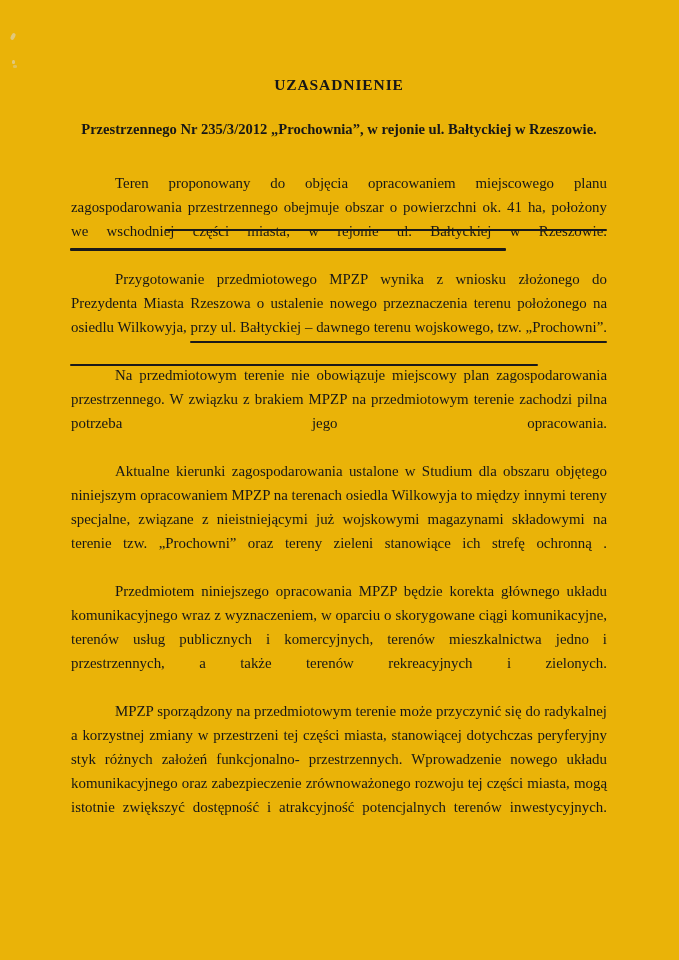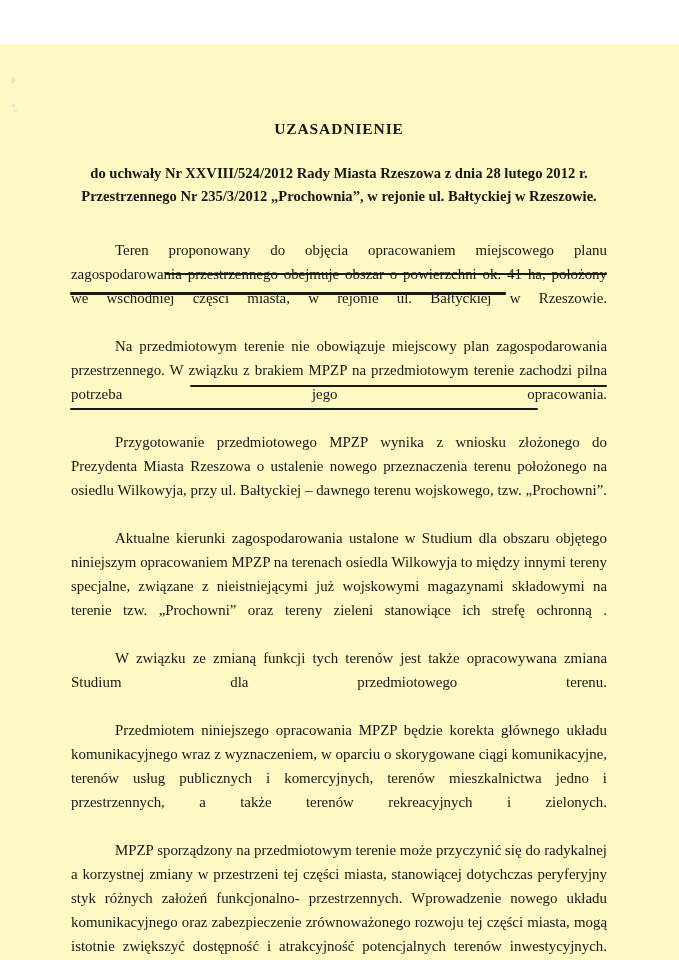--- a/index.html
+++ b/index.html
@@ -14,22 +14,21 @@
     position: relative;
     overflow: hidden;
     font-family: "Liberation Serif", "DejaVu Serif", serif;
     color: #171717;
     -webkit-font-smoothing: antialiased;
   }
 
   #page {
     position: absolute;
     inset: 0;
-    background: #fef9c3;
-    margin-top: 44px;
+    background: #eab308;
   }
 
   
   .speckle {
     position: absolute;
     background: #d8d8dc;
     border-radius: 40%;
     opacity: .55;
   }
   .speckle.s1 { left: 11px; top: 33px; width: 4px;  height: 7px; transform: rotate(28deg); }
@@ -109,30 +108,28 @@
 
   <span class="speckle s1"></span>
   <span class="speckle s2"></span>
   <span class="speckle s3"></span>
 
   <div class="content">
 
     <h1 class="doc-title">UZASADNIENIE</h1>
 
     <div class="subtitle">
-      <span class="sub-line">do uchwały Nr XXVIII/524/2012 Rady Miasta Rzeszowa z dnia 28 lutego 2012 r.</span>
       <span class="sub-line">Przestrzennego Nr 235/3/2012 „Prochownia”, w rejonie ul. Bałtyckiej w Rzeszowie.</span>
     </div>
 
     <div class="body-block">
       <p class="para">Teren proponowany do objęcia opracowaniem miejscowego planu zagospodarowania przestrzennego obejmuje obszar o powierzchni ok. 41 ha, położony we wschodniej części miasta,  w rejonie ul. Bałtyckiej w Rzeszowie.</p>
+      <p class="para">Przygotowanie przedmiotowego MPZP wynika z wniosku złożonego do Prezydenta Miasta Rzeszowa o ustalenie nowego przeznaczenia terenu położonego na osiedlu Wilkowyja, przy ul. Bałtyckiej – dawnego terenu wojskowego, tzw. „Prochowni”.</p>
       <p class="para">Na przedmiotowym terenie nie obowiązuje miejscowy plan zagospodarowania przestrzennego. W związku z brakiem MPZP na przedmiotowym terenie zachodzi pilna potrzeba jego opracowania.</p>
-      <p class="para">Przygotowanie przedmiotowego MPZP wynika z wniosku złożonego do Prezydenta Miasta Rzeszowa o ustalenie nowego przeznaczenia terenu położonego na osiedlu Wilkowyja, przy ul. Bałtyckiej – dawnego terenu wojskowego, tzw. „Prochowni”.</p>
       <p class="para">Aktualne kierunki zagospodarowania ustalone w Studium dla obszaru objętego niniejszym  opracowaniem MPZP na terenach osiedla Wilkowyja to między innymi tereny specjalne, związane z nieistniejącymi już wojskowymi magazynami składowymi na terenie tzw. „Prochowni” oraz tereny zieleni stanowiące ich strefę ochronną .</p>
-      <p class="para">W związku ze zmianą funkcji tych terenów jest także opracowywana zmiana Studium dla przedmiotowego terenu.</p>
       <p class="para">Przedmiotem niniejszego opracowania MPZP będzie korekta głównego układu komunikacyjnego wraz z wyznaczeniem, w oparciu o skorygowane ciągi komunikacyjne, terenów usług publicznych i komercyjnych, terenów mieszkalnictwa jedno i przestrzennych, a także terenów rekreacyjnych i zielonych.</p>
       <p class="para">MPZP sporządzony na przedmiotowym terenie może przyczynić się do radykalnej a korzystnej zmiany w przestrzeni tej części miasta, stanowiącej dotychczas peryferyjny styk różnych założeń funkcjonalno- przestrzennych. Wprowadzenie nowego układu komunikacyjnego oraz zabezpieczenie zrównoważonego rozwoju tej części miasta, mogą istotnie zwiększyć dostępność i atrakcyjność potencjalnych terenów inwestycyjnych.</p>
 
     </div>
 
   </div>
 
   <span class="pen-underline thin ul-a" style="background: rgb(26, 26, 26);"></span>
   <span class="pen-underline thick ul-b" style="background: rgb(26, 26, 26);"></span>
   <span class="pen-underline thin ul-c" style="background: rgb(26, 26, 26);"></span>

